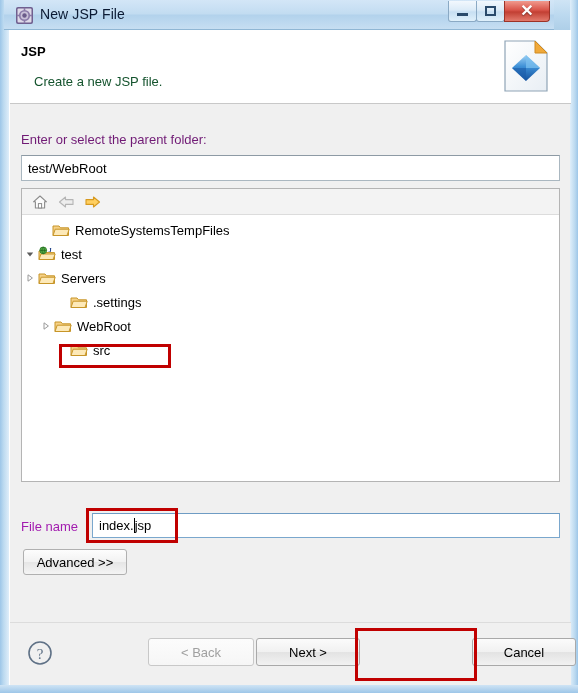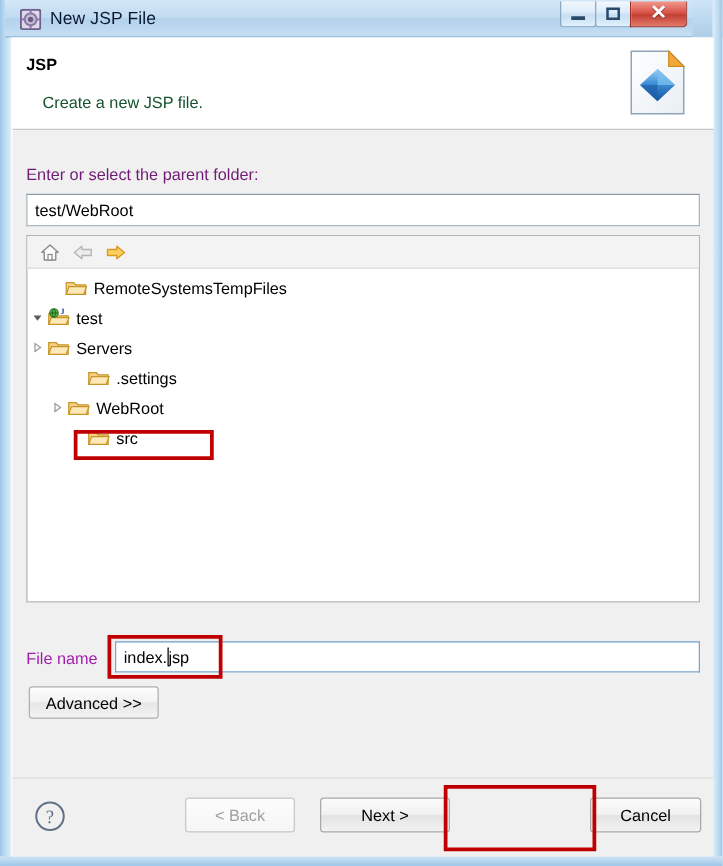--- a/index.html
+++ b/index.html
@@ -332,24 +332,24 @@
   }
   .btn.disabled {
     color: #a0a0a0;
     border-color: #c8c8c8;
     background: linear-gradient(180deg,#fcfcfc 0%, #f6f6f6 100%);
   }
   .btn.focused {
     border: 2px solid #3aa2dd;
     box-shadow: inset 0 0 0 1px #ffffff;
   }
-  #back-button   { left: 138px; width: 88px; }
+  #back-button   { left: 138px; width: 106px; }
   #next-button   { left: 246px; width: 104px; }
   #finish-button { left: 354px; width: 104px; }
-  #cancel-button { left: 462px; width: 89px; }
+  #cancel-button { left: 462px; width: 104px; }
 </style>
 </head>
 <body>
 
 <div class="desktop">
   <div class="blurred-bg">
     <div class="blur-smudge" style="left:60px; top:8px; width:90px; height:9px; background:#7d97ae;"></div>
     <div class="blur-smudge" style="left:160px; top:6px; width:60px; height:12px; background:#3f5770;"></div>
     <div class="blur-smudge" style="left:225px; top:10px; width:70px; height:8px; background:#8ba4ba;"></div>
     <div class="blur-smudge" style="left:320px; top:7px; width:55px; height:10px; background:#6e8aa3;"></div>

